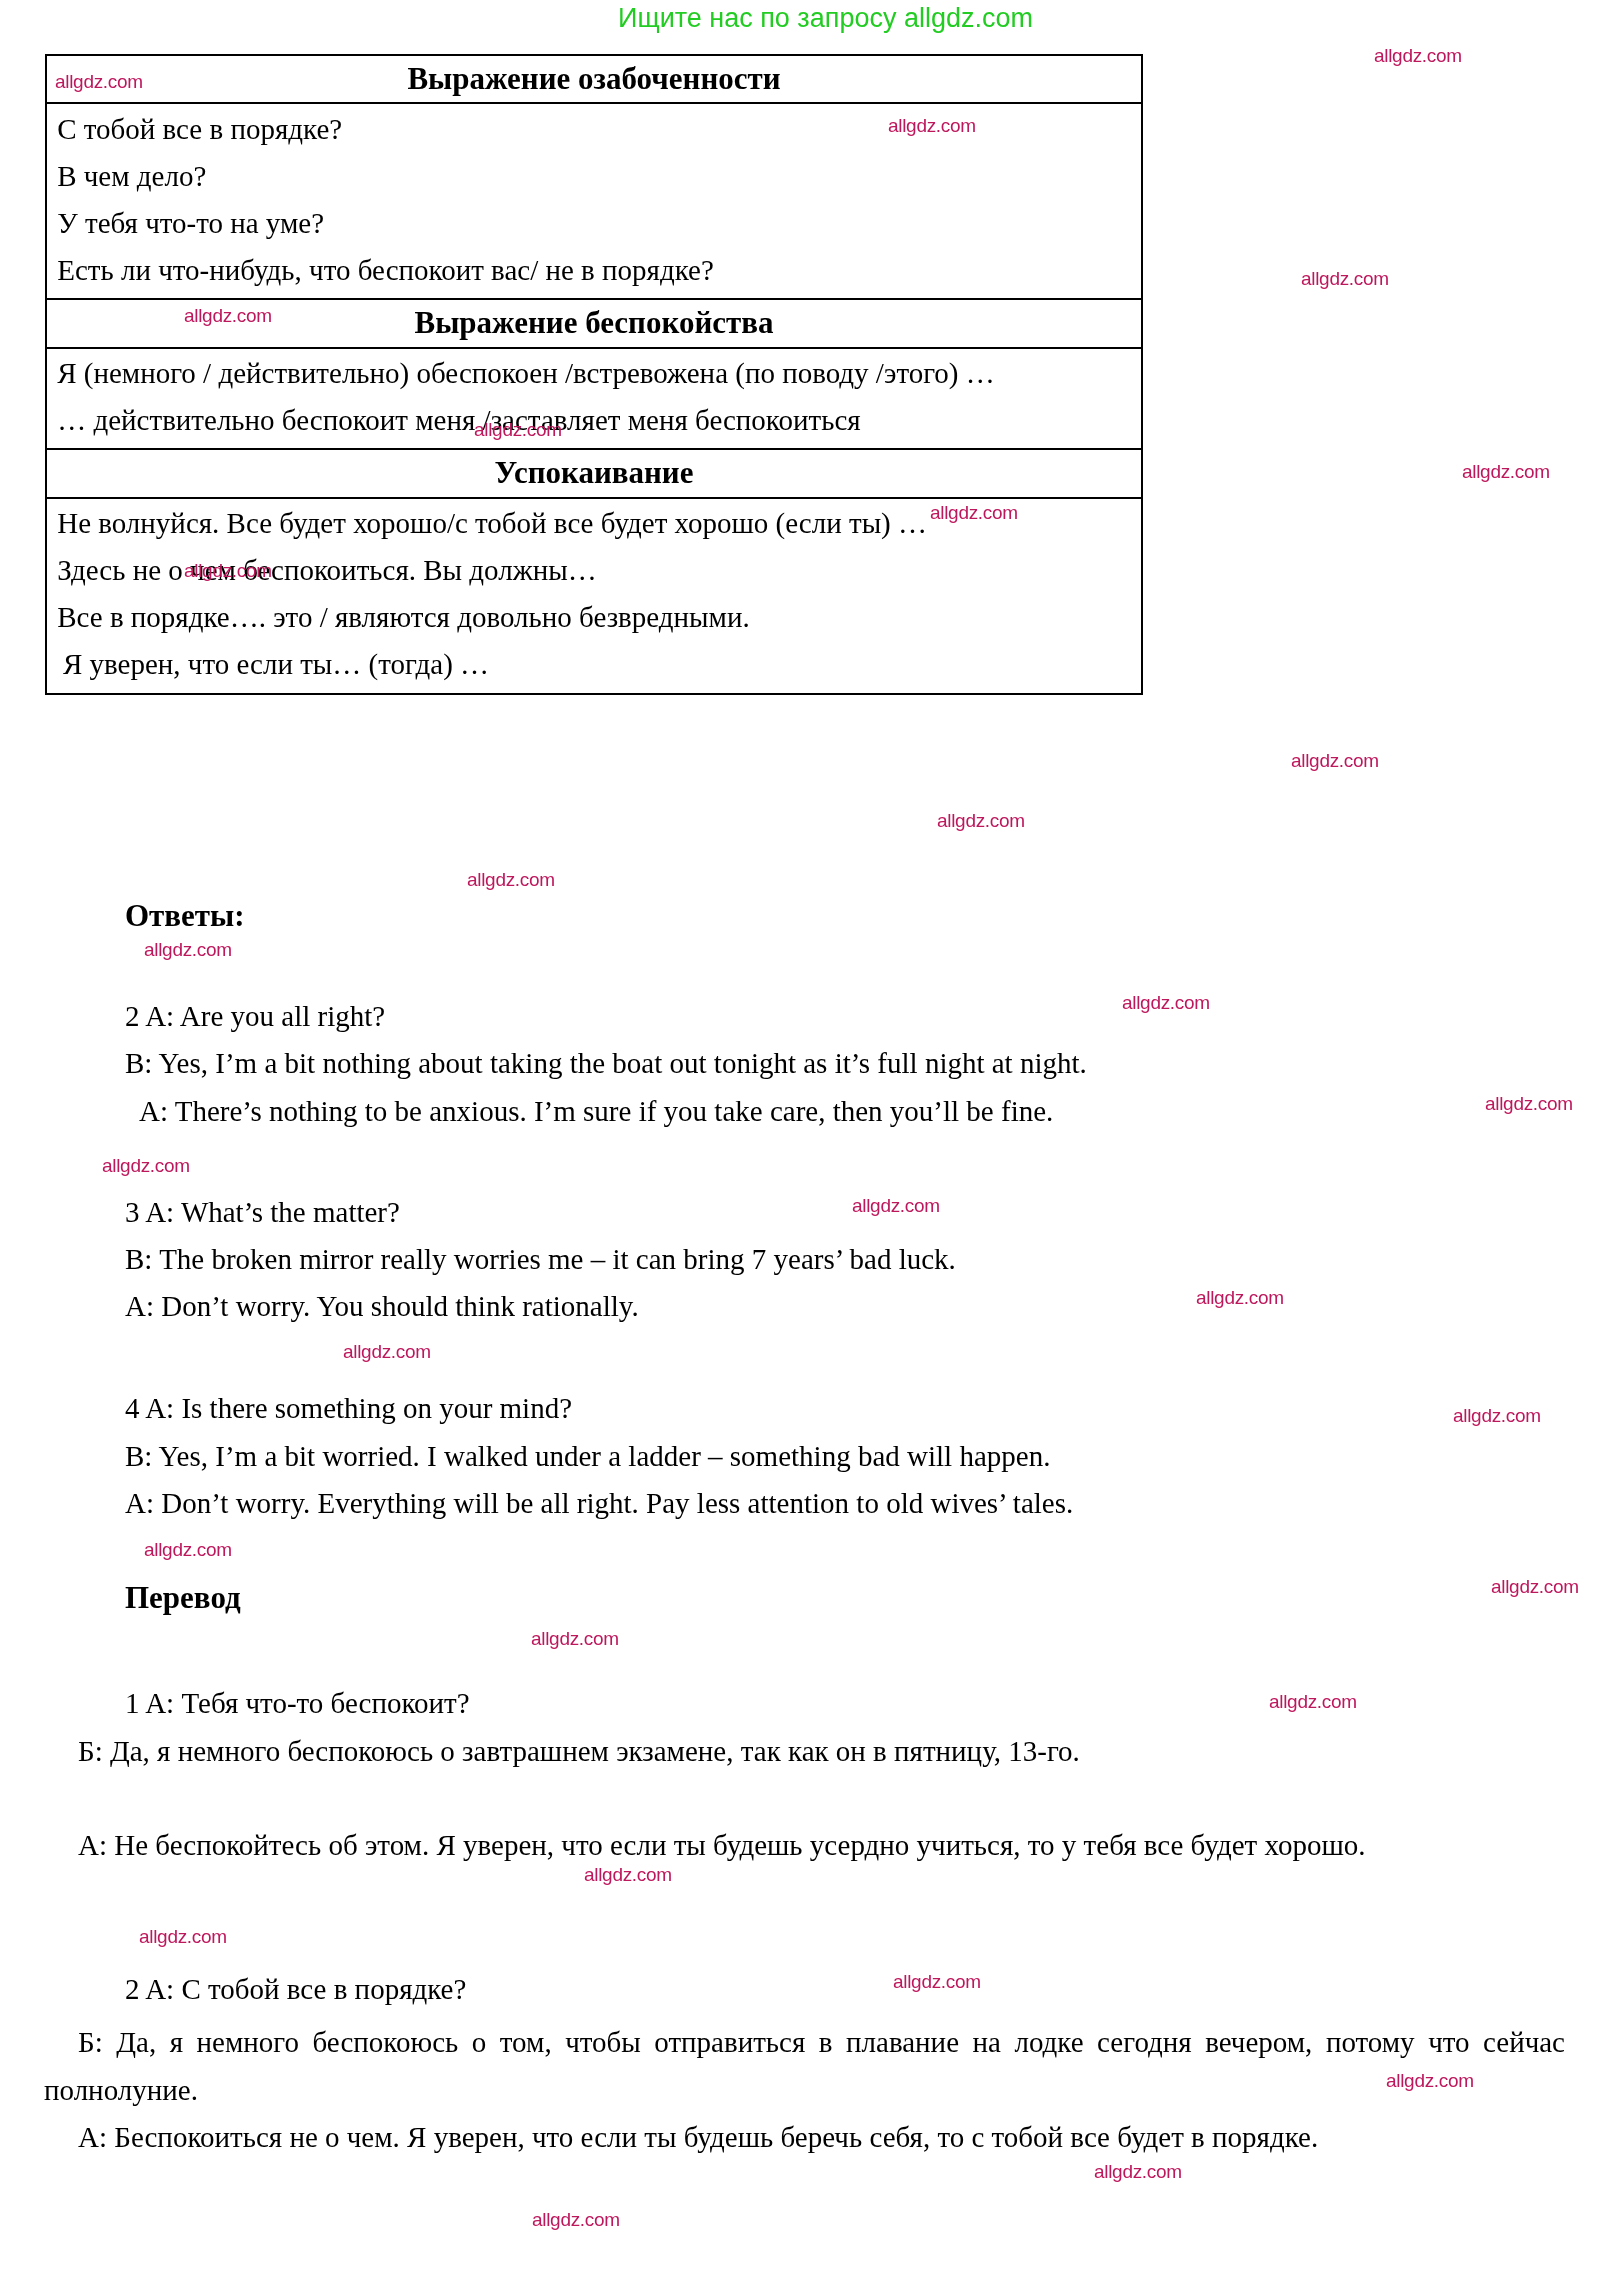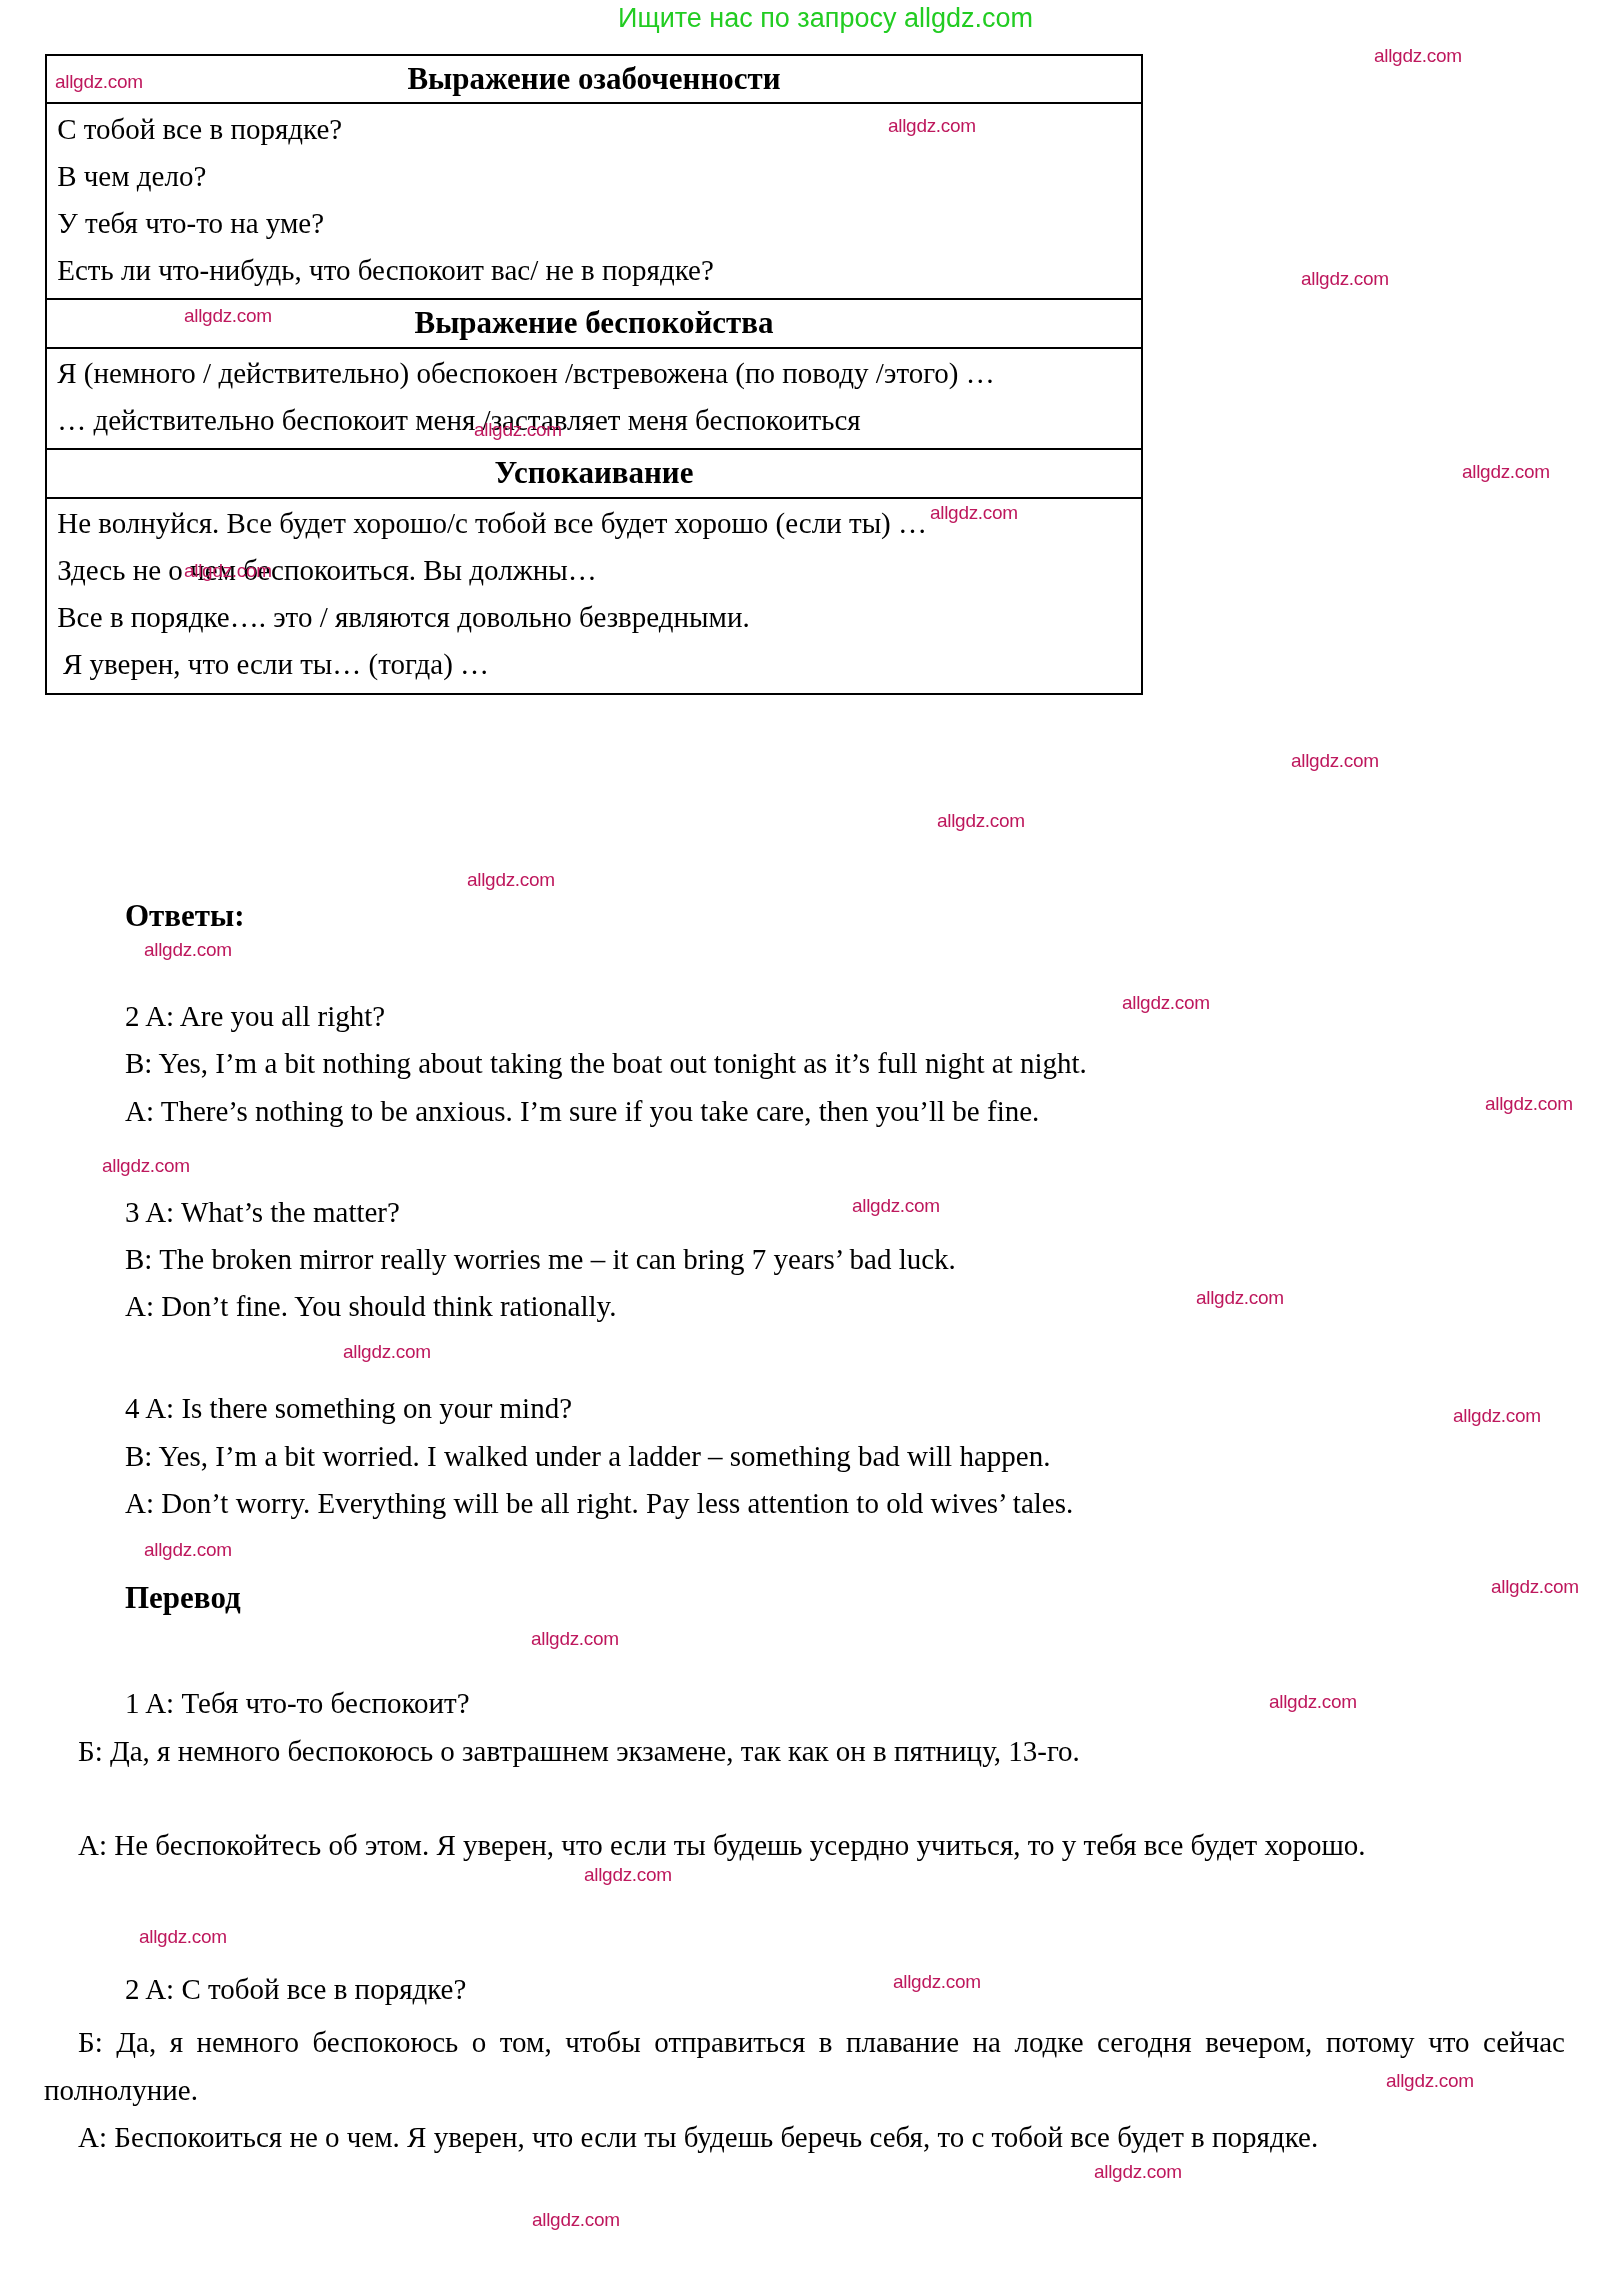--- a/index.html
+++ b/index.html
@@ -152,25 +152,25 @@
       <div class="line">Здесь не о чем беспокоиться. Вы должны…</div>
       <div class="line">Все в порядке…. это / являются довольно безвредными.</div>
       <div class="line" style="padding-left:5.8px;">Я уверен, что если ты… (тогда) …</div>
     </div>
   </div>
 
   <div class="h2" style="left:125px; top:899px;">Ответы:</div>
 
   <div class="para nw" style="left:125px; top:992px;">2 A: Are you all right?</div>
   <div class="para nw" style="left:125px; top:1039px;">B: Yes, I’m a bit nothing about taking the boat out tonight as it’s full night at night.</div>
-  <div class="para nw" style="left:125px; top:1087px;">A: There’s nothing to be anxious. I’m sure if you take care, then you’ll be fine.</div>
+  <div class="para nw" style="left:139px; top:1087px;">A: There’s nothing to be anxious. I’m sure if you take care, then you’ll be fine.</div>
 
   <div class="para nw" style="left:125px; top:1188px;">3 A: What’s the matter?</div>
   <div class="para nw" style="left:125px; top:1235px;">B: The broken mirror really worries me – it can bring 7 years’ bad luck.</div>
-  <div class="para nw" style="left:125px; top:1282px;">A: Don’t fine. You should think rationally.</div>
+  <div class="para nw" style="left:125px; top:1282px;">A: Don’t worry. You should think rationally.</div>
 
   <div class="para nw" style="left:125px; top:1384px;">4 A: Is there something on your mind?</div>
   <div class="para nw" style="left:125px; top:1432px;">B: Yes, I’m a bit worried. I walked under a ladder – something bad will happen.</div>
   <div class="para nw" style="left:125px; top:1479px;">A: Don’t worry. Everything will be all right. Pay less attention to old wives’ tales.</div>
 
   <div class="h2" style="left:125px; top:1581px;">Перевод</div>
 
   <div class="para nw" style="left:125px; top:1679px;">1 A: Тебя что-то беспокоит?</div>
   <div class="para just" style="left:44px; top:1727px; width:1521px;"><span class="ind"></span><span>Б: Да, я немного беспокоюсь о завтрашнем экзамене, так как он в пятницу, 13-го.</span></div>
   <div class="para just" style="left:44px; top:1821px; width:1521px;"><span class="ind"></span><span>A: Не беспокойтесь об этом. Я уверен, что если ты будешь усердно учиться, то у тебя все будет хорошо.</span></div>

